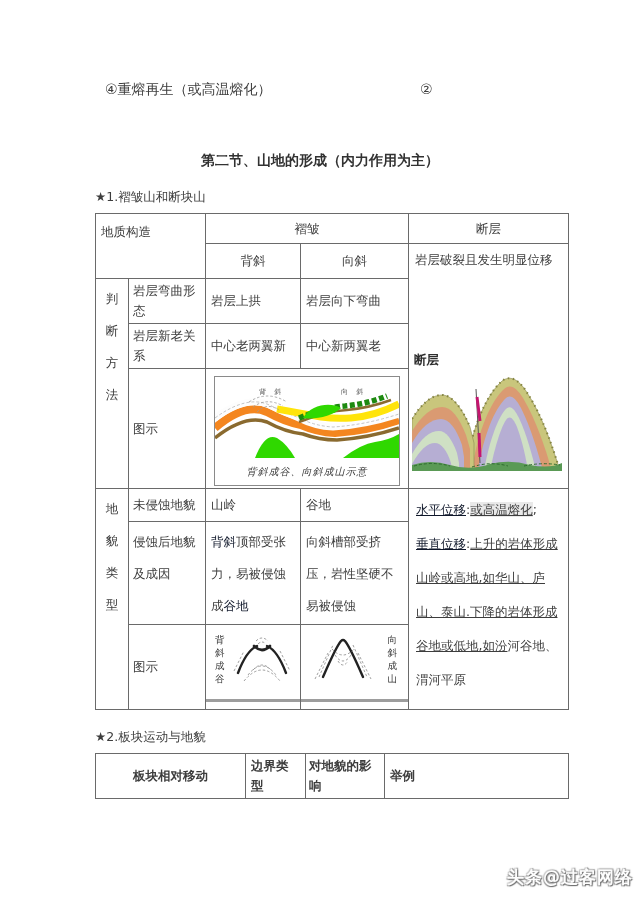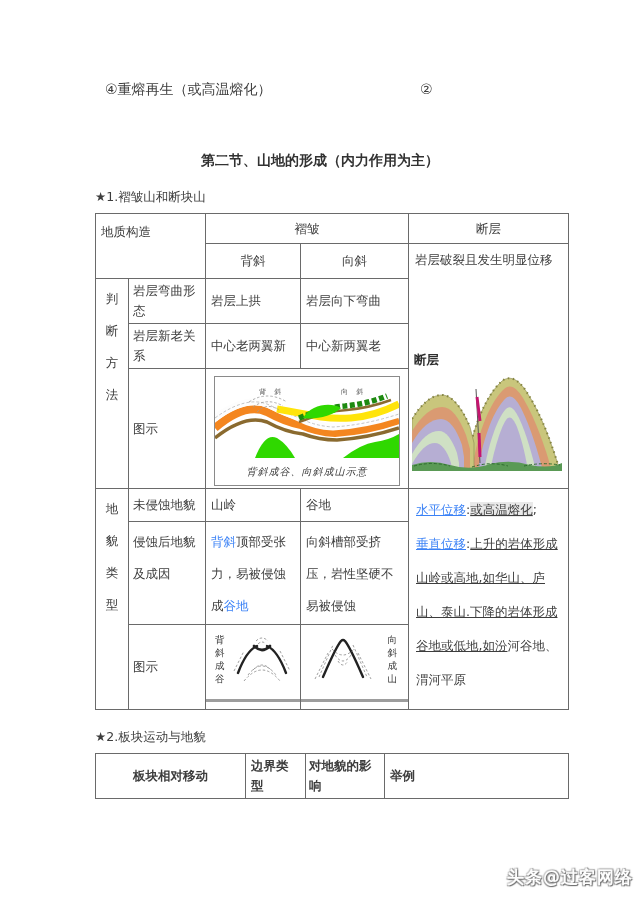--- a/index.html
+++ b/index.html
@@ -21,21 +21,21 @@
 
   table { border-collapse:collapse; table-layout:fixed; }
   td { border:1px solid #6a6a6a; font-size:12.5px; color:#3d3d3d;
        padding:2px 5px; vertical-align:middle; line-height:20px; overflow:hidden; }
   .t1 { left:95px; top:213px; width:473px; }
   .t2 { left:95px; top:753px; width:473px;font-weight:bold; }
   .ctr { text-align:center; }
   .top { vertical-align:top; }
   .ml { line-height:32px; }
   .vlabel { white-space:pre-line; text-align:center; line-height:32px; padding:4px 0; vertical-align:top; }
-  .blue { color:#3b82f6; }
+  .blue { color:#0f172a; }
   .u { text-decoration:underline; }
   .shade { background:#e9e9e9; }
 
   
   .fold-cell { position:relative; padding:0; }
   .fold-fig { position:relative; width:186px; height:110px; margin:4px auto 0 auto;
               border:1px solid #8a8a8a; background:#fff; }
   .fold-lab { position:absolute; top:5px; font-size:7px; letter-spacing:3px; color:#555; }
   .fold-lab.a { left:44px; } .fold-lab.s { left:126px; }
   .fold-fig svg { position:absolute; left:0; top:15px; display:block; }

